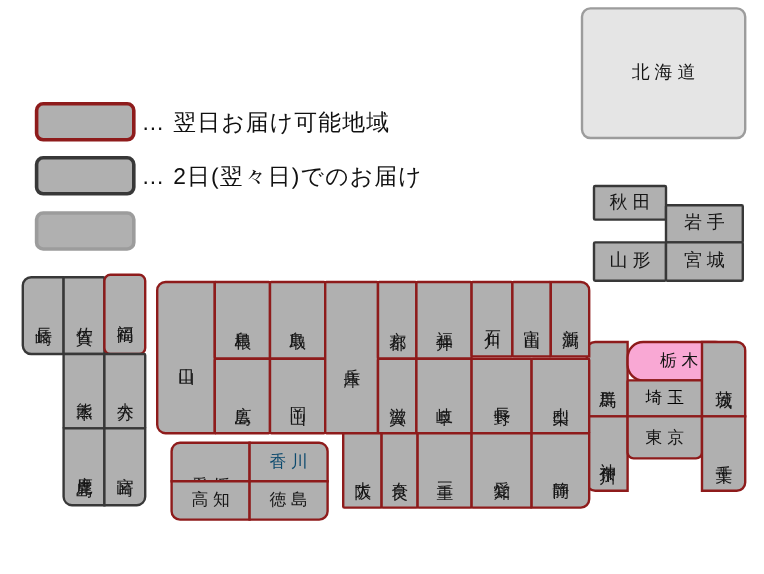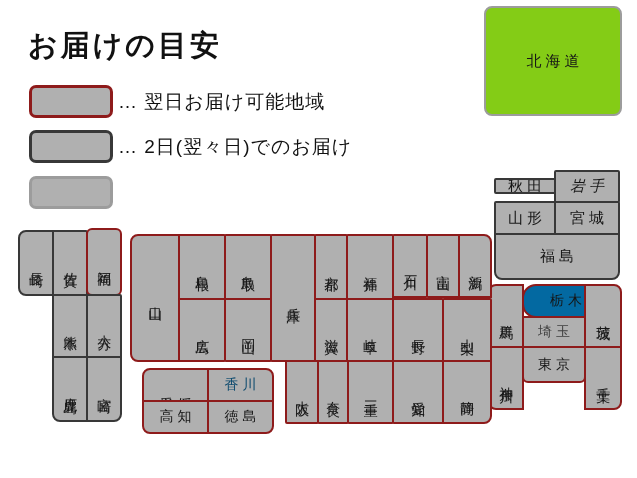--- a/index.html
+++ b/index.html
@@ -39,61 +39,57 @@
   .pref.vert .plabel {
     writing-mode:vertical-rl; text-orientation:upright; letter-spacing:2px;
   }
   .pref.big .plabel { font-size:15px; }
 </style>
 </head>
 <body>
 
 <div class="scene">
 
-  <h1 class="page-title">お届けの目安</h1>
 
   <div class="legend-row" style="top:85px;">
     <span class="legend-swatch" id="sw-0" style="border-color: rgb(142, 27, 27); background: rgb(176, 176, 176);"></span>
     <span class="legend-label">… 翌日お届け可能地域</span>
   </div>
   <div class="legend-row" style="top:130px;">
     <span class="legend-swatch" id="sw-1" style="border-color: rgb(56, 56, 56); background: rgb(176, 176, 176);"></span>
     <span class="legend-label">… 2日(翌々日)でのお届け</span>
   </div>
   <div class="legend-row" style="top:176px;">
     <span class="legend-swatch" id="sw-2" style="border-color: rgb(156, 156, 156); background: rgb(176, 176, 176);"></span>
   </div>
 
   <div class="map">
-      <div class="pref horiz big" style="left: 484px; top: 6px; width: 138px; height: 110px; border-color: rgb(156, 156, 156); background: #84cc16; border-radius: 8px;">
+      <div class="pref horiz big" style="left: 484px; top: 6px; width: 138px; height: 110px; border-color: rgb(156, 156, 156); background: #e5e5e5; border-radius: 8px;">
         <span class="plabel" style="color: rgb(22, 22, 22);">北海道</span>
       </div>
-      <div class="pref horiz big" style="left: 494px; top: 178px; width: 62px; height: 16px; border-color: rgb(56, 56, 56); background: rgb(176, 176, 176);">
+      <div class="pref horiz big" style="left: 494px; top: 154px; width: 62px; height: 30px; border-color: rgb(56, 56, 56); background: rgb(176, 176, 176);">
         <span class="plabel" style="color: rgb(22, 22, 22);">秋田</span>
       </div>
-      <div class="pref horiz big" style="left: 554px; top: 170px; width: 66px; height: 33px; border-color: rgb(56, 56, 56); background: rgb(176, 176, 176); font-style: italic;">
+      <div class="pref horiz big" style="left: 554px; top: 170px; width: 66px; height: 33px; border-color: rgb(56, 56, 56); background: rgb(176, 176, 176);">
         <span class="plabel" style="color: rgb(22, 22, 22);">岩手</span>
       </div>
       <div class="pref horiz big" style="left: 494px; top: 201px; width: 62px; height: 34px; border-color: rgb(56, 56, 56); background: rgb(176, 176, 176);">
         <span class="plabel" style="color: rgb(22, 22, 22);">山形</span>
       </div>
       <div class="pref horiz big" style="left: 554px; top: 201px; width: 66px; height: 34px; border-color: rgb(56, 56, 56); background: rgb(176, 176, 176);">
         <span class="plabel" style="color: rgb(22, 22, 22);">宮城</span>
       </div>
-      <div class="pref horiz big" style="left: 494px; top: 233px; width: 126px; height: 47px; border-color: rgb(56, 56, 56); background: rgb(176, 176, 176); border-radius: 0px 0px 8px 8px;">
-        <span class="plabel" style="color: rgb(22, 22, 22);">福島</span>
-      </div>
       <div class="pref vert" style="left: 488px; top: 284px; width: 36px; height: 64px; border-color: rgb(142, 27, 27); background: rgb(176, 176, 176); border-radius: 8px 0px 0px;">
         <span class="plabel" style="color: rgb(22, 22, 22);">群馬</span>
       </div>
-      <div class="pref horiz" style="left: 522px; top: 284px; width: 88px; height: 34px; border-color: rgb(142, 27, 27); background: #0369a1; border-radius: 14px;">
+      <div class="pref horiz" style="left: 522px; top: 284px; width: 88px; height: 34px; border-color: rgb(142, 27, 27); background: #f9a8d4; border-radius: 14px;">
         <span class="plabel" style="color: rgb(22, 22, 22);">栃木</span>
       </div>
       <div class="pref horiz" style="left: 522px; top: 316px; width: 64px; height: 32px; border-color: rgb(142, 27, 27); background: rgb(176, 176, 176);">
-        <span class="plabel" style="color: #404040;">埼玉</span>
+        <span class="plabel" style="color: #000000;">埼玉</span>
       </div>
       <div class="pref vert" style="left: 584px; top: 284px; width: 38px; height: 64px; border-color: rgb(142, 27, 27); background: rgb(176, 176, 176); border-radius: 0px 8px 0px 0px;">
         <span class="plabel" style="color: rgb(22, 22, 22);">茨城</span>
       </div>
       <div class="pref vert" style="left: 488px; top: 346px; width: 36px; height: 64px; border-color: rgb(142, 27, 27); background: rgb(176, 176, 176); border-radius: 0px 0px 0px 8px;">
         <span class="plabel" style="color: rgb(22, 22, 22);">神奈川</span>
       </div>
       <div class="pref horiz" style="left: 522px; top: 346px; width: 64px; height: 37px; border-color: rgb(142, 27, 27); background: rgb(176, 176, 176); border-radius: 0px 0px 6px 6px;">
         <span class="plabel" style="color: rgb(22, 22, 22);">東京</span>
       </div>

